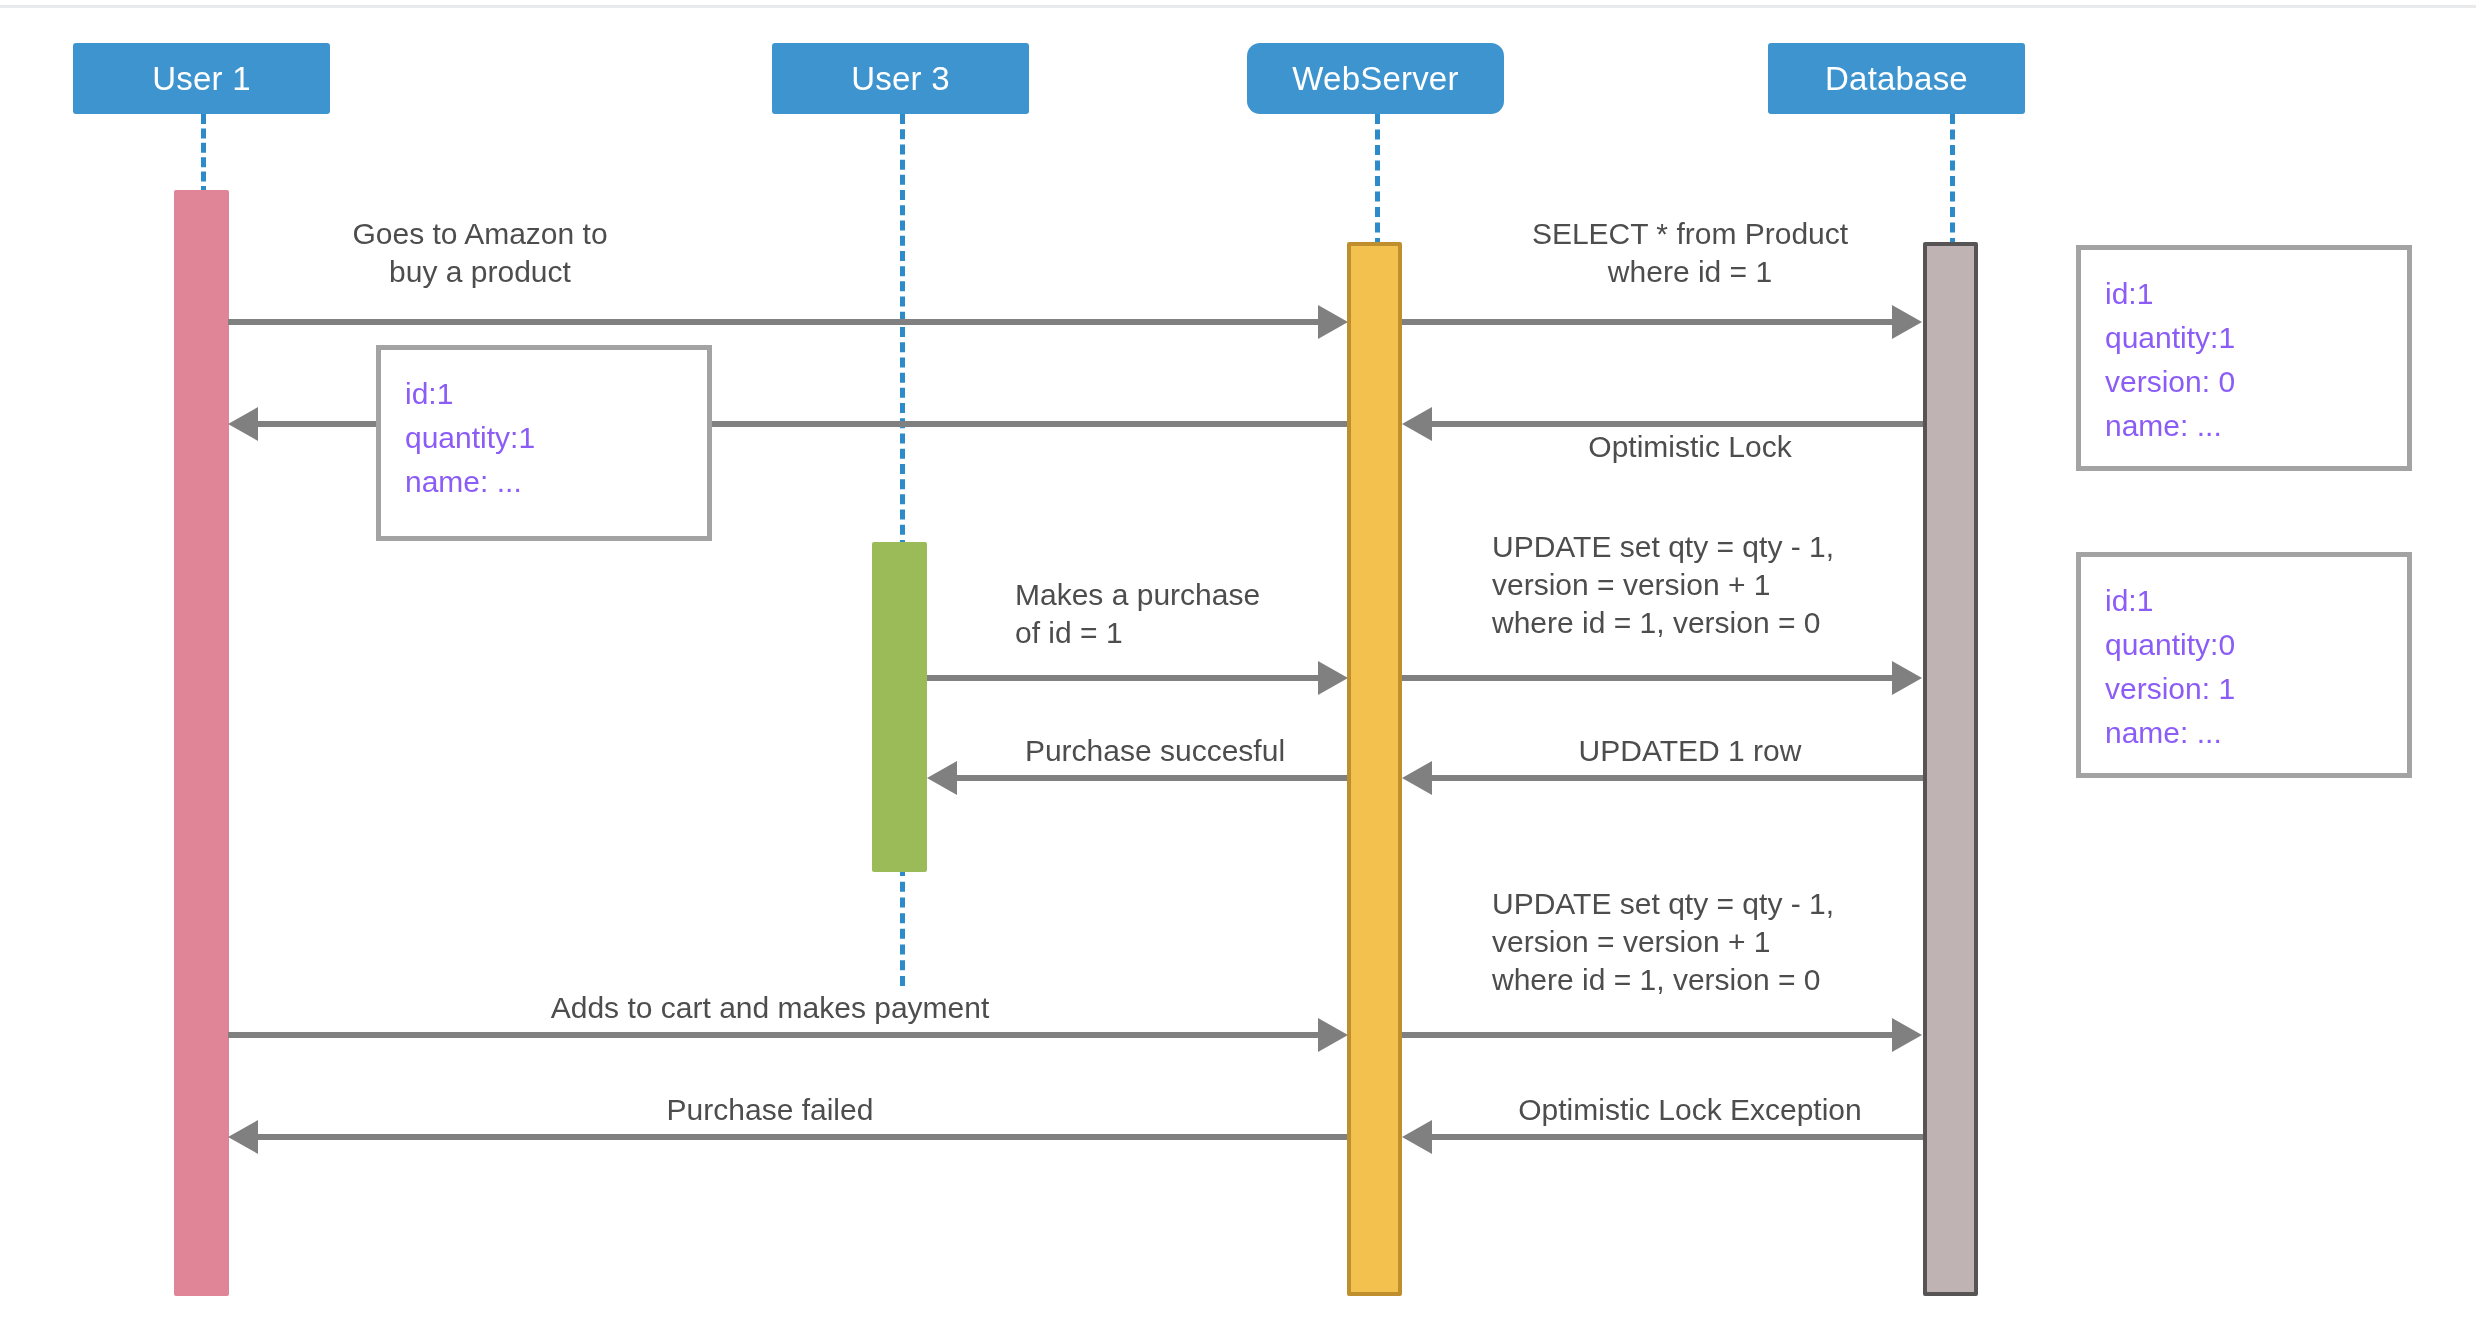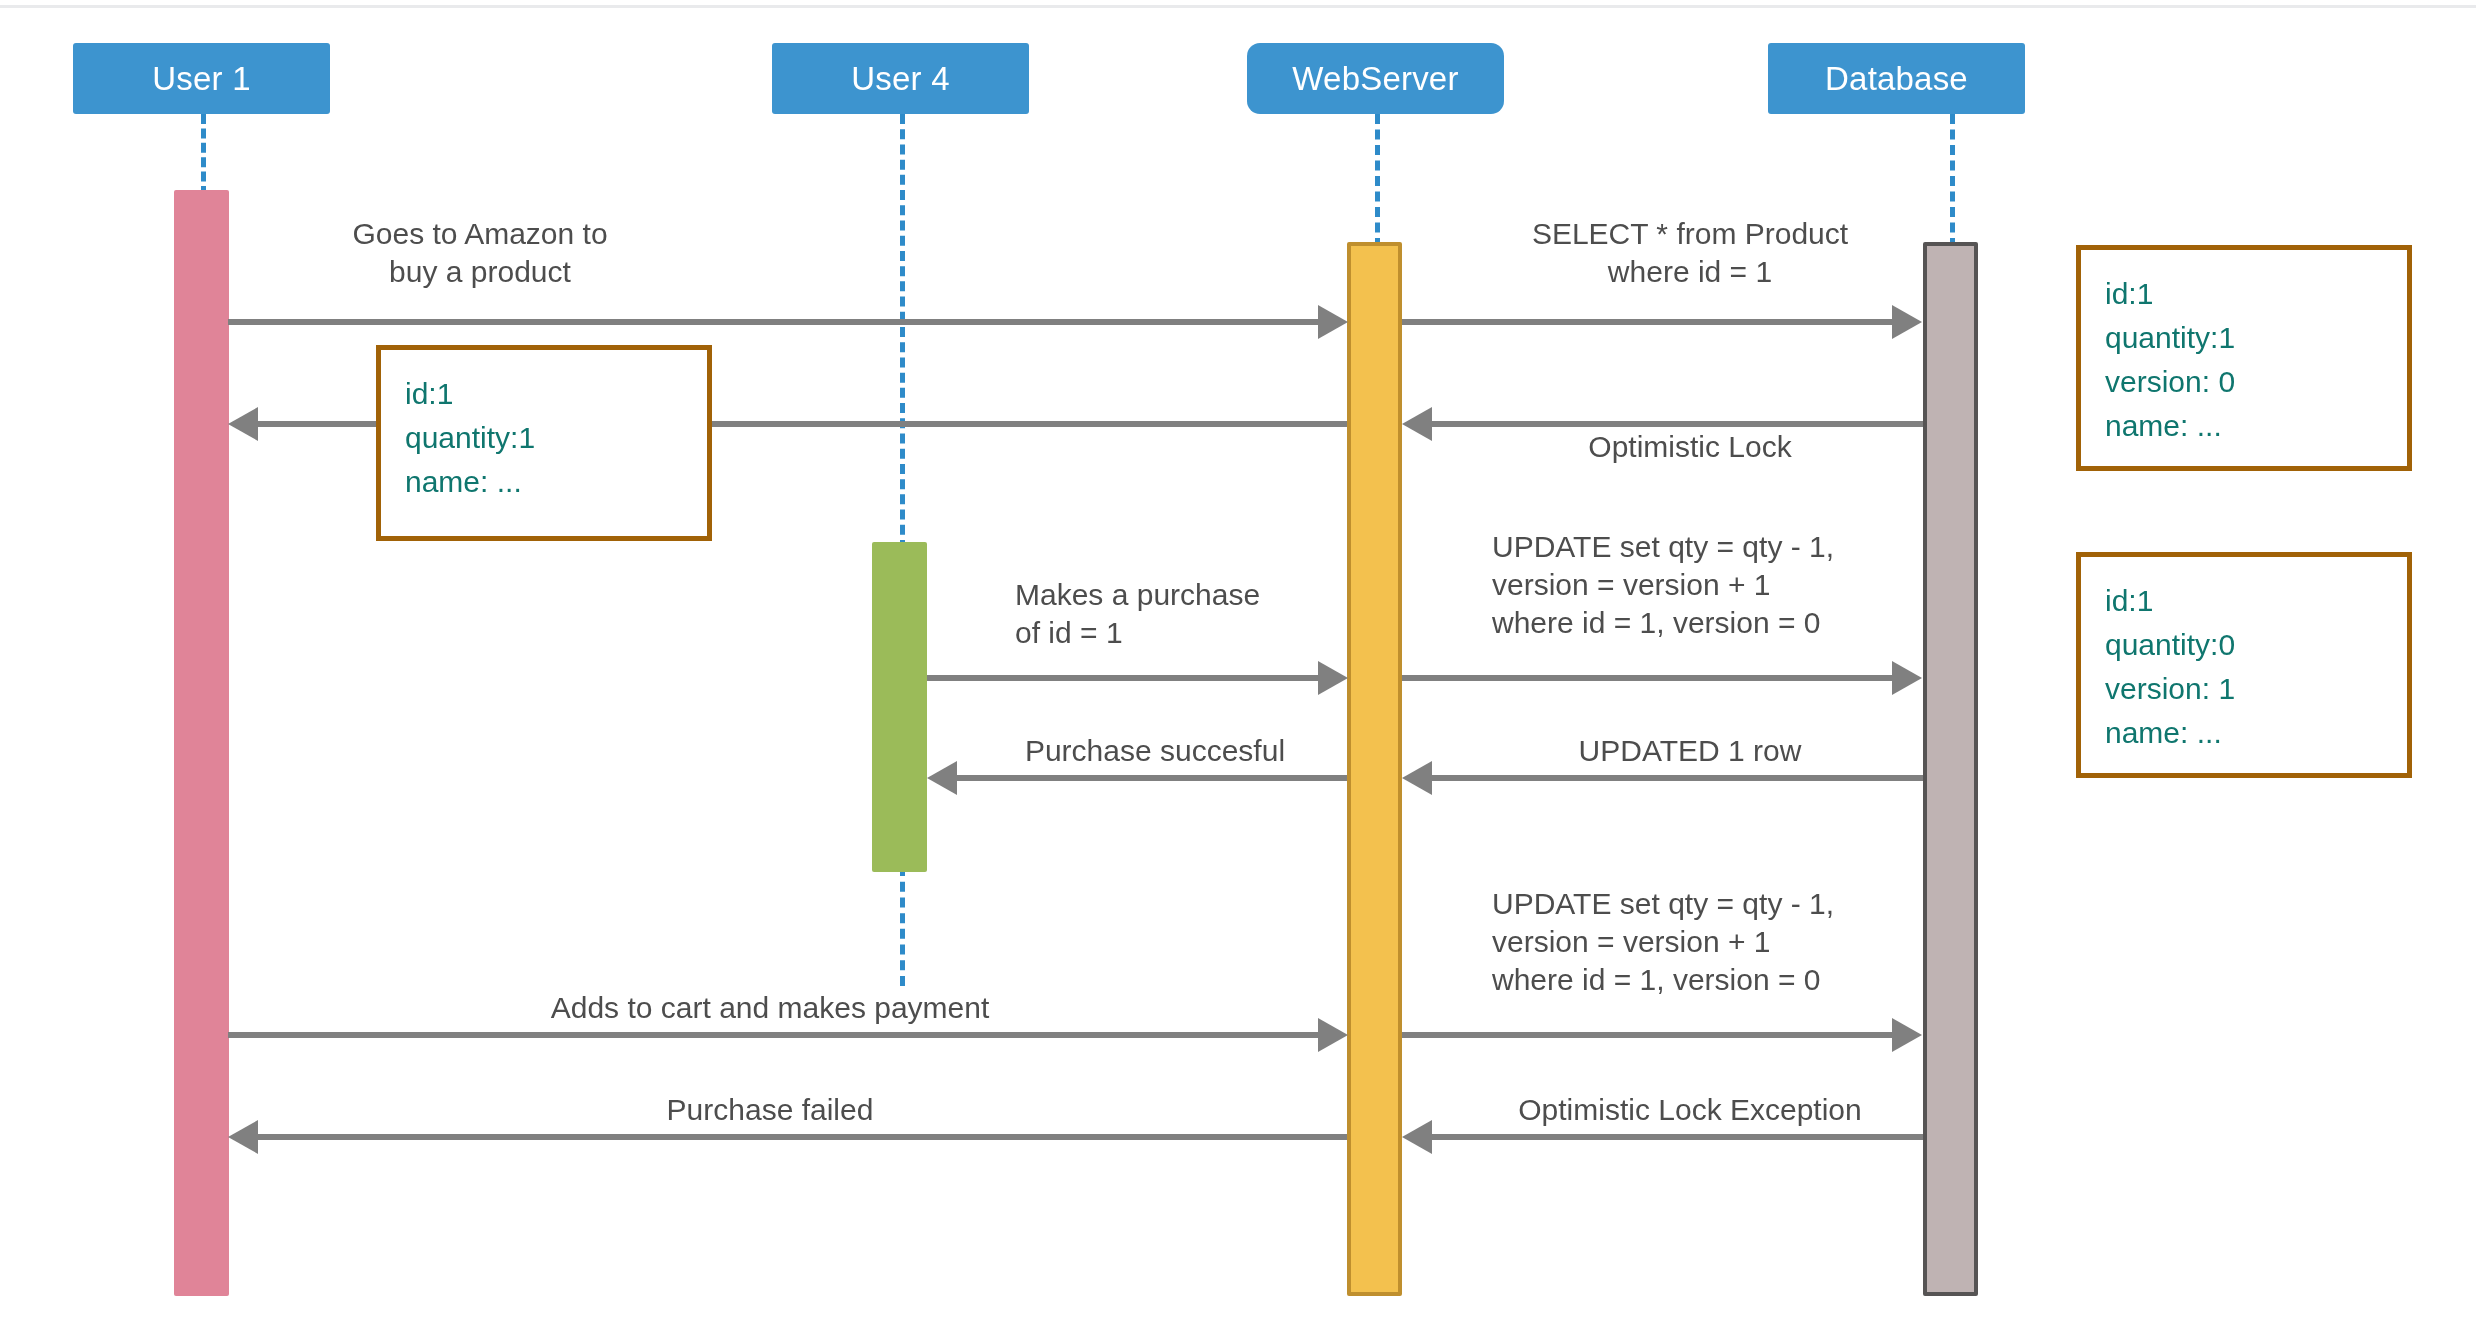--- a/index.html
+++ b/index.html
@@ -86,26 +86,26 @@
     text-align: center;
     white-space: pre-line;
     box-sizing: border-box;
   }
   .msg-label.left-align { text-align: left; }
 
   
   .note {
     position: absolute;
     background: #ffffff;
-    border: 5px solid #a16207;
+    border: 5px solid #a3a3a3;
     box-sizing: border-box;
     padding: 22px 0 0 24px;
     font-size: 30px;
     line-height: 44px;
-    color: #0f766e;
+    color: #8b5cf6;
     white-space: pre-line;
   }
 </style>
 </head>
 <body>
 
 <div id="canvas">
 
   <div class="top-rule"></div>
 
@@ -117,21 +117,21 @@
 
   <div class="activation act-pink" style="left:174px;  top:190px;  height:1106px;"></div>
   <div class="activation act-green" style="left:872px;  top:542px;  height:330px;"></div>
   <div class="activation act-yellow" style="left:1347px; top:242px;  height:1054px;"></div>
   <div class="activation act-gray" style="left:1923px; top:242px;  height:1054px;"></div>
 
   <div class="participant" style="left:73px; top:43px; width:257px;">
     <span>User 1</span>
   </div>
   <div class="participant" style="left:772px; top:43px; width:257px;">
-    <span>User 4</span>
+    <span>User 3</span>
   </div>
   <div class="participant" style="left:1247px; top:43px; width:257px;border-radius:13px;">
     <span>WebServer</span>
   </div>
   <div class="participant" style="left:1768px; top:43px; width:257px;">
     <span>Database</span>
   </div>
 
   <div class="msg-line" style="left:228px; top:319px; width:1090px;"></div>
   <div class="arrow-head arrow-right" style="left:1318px; top:305px;"></div>

